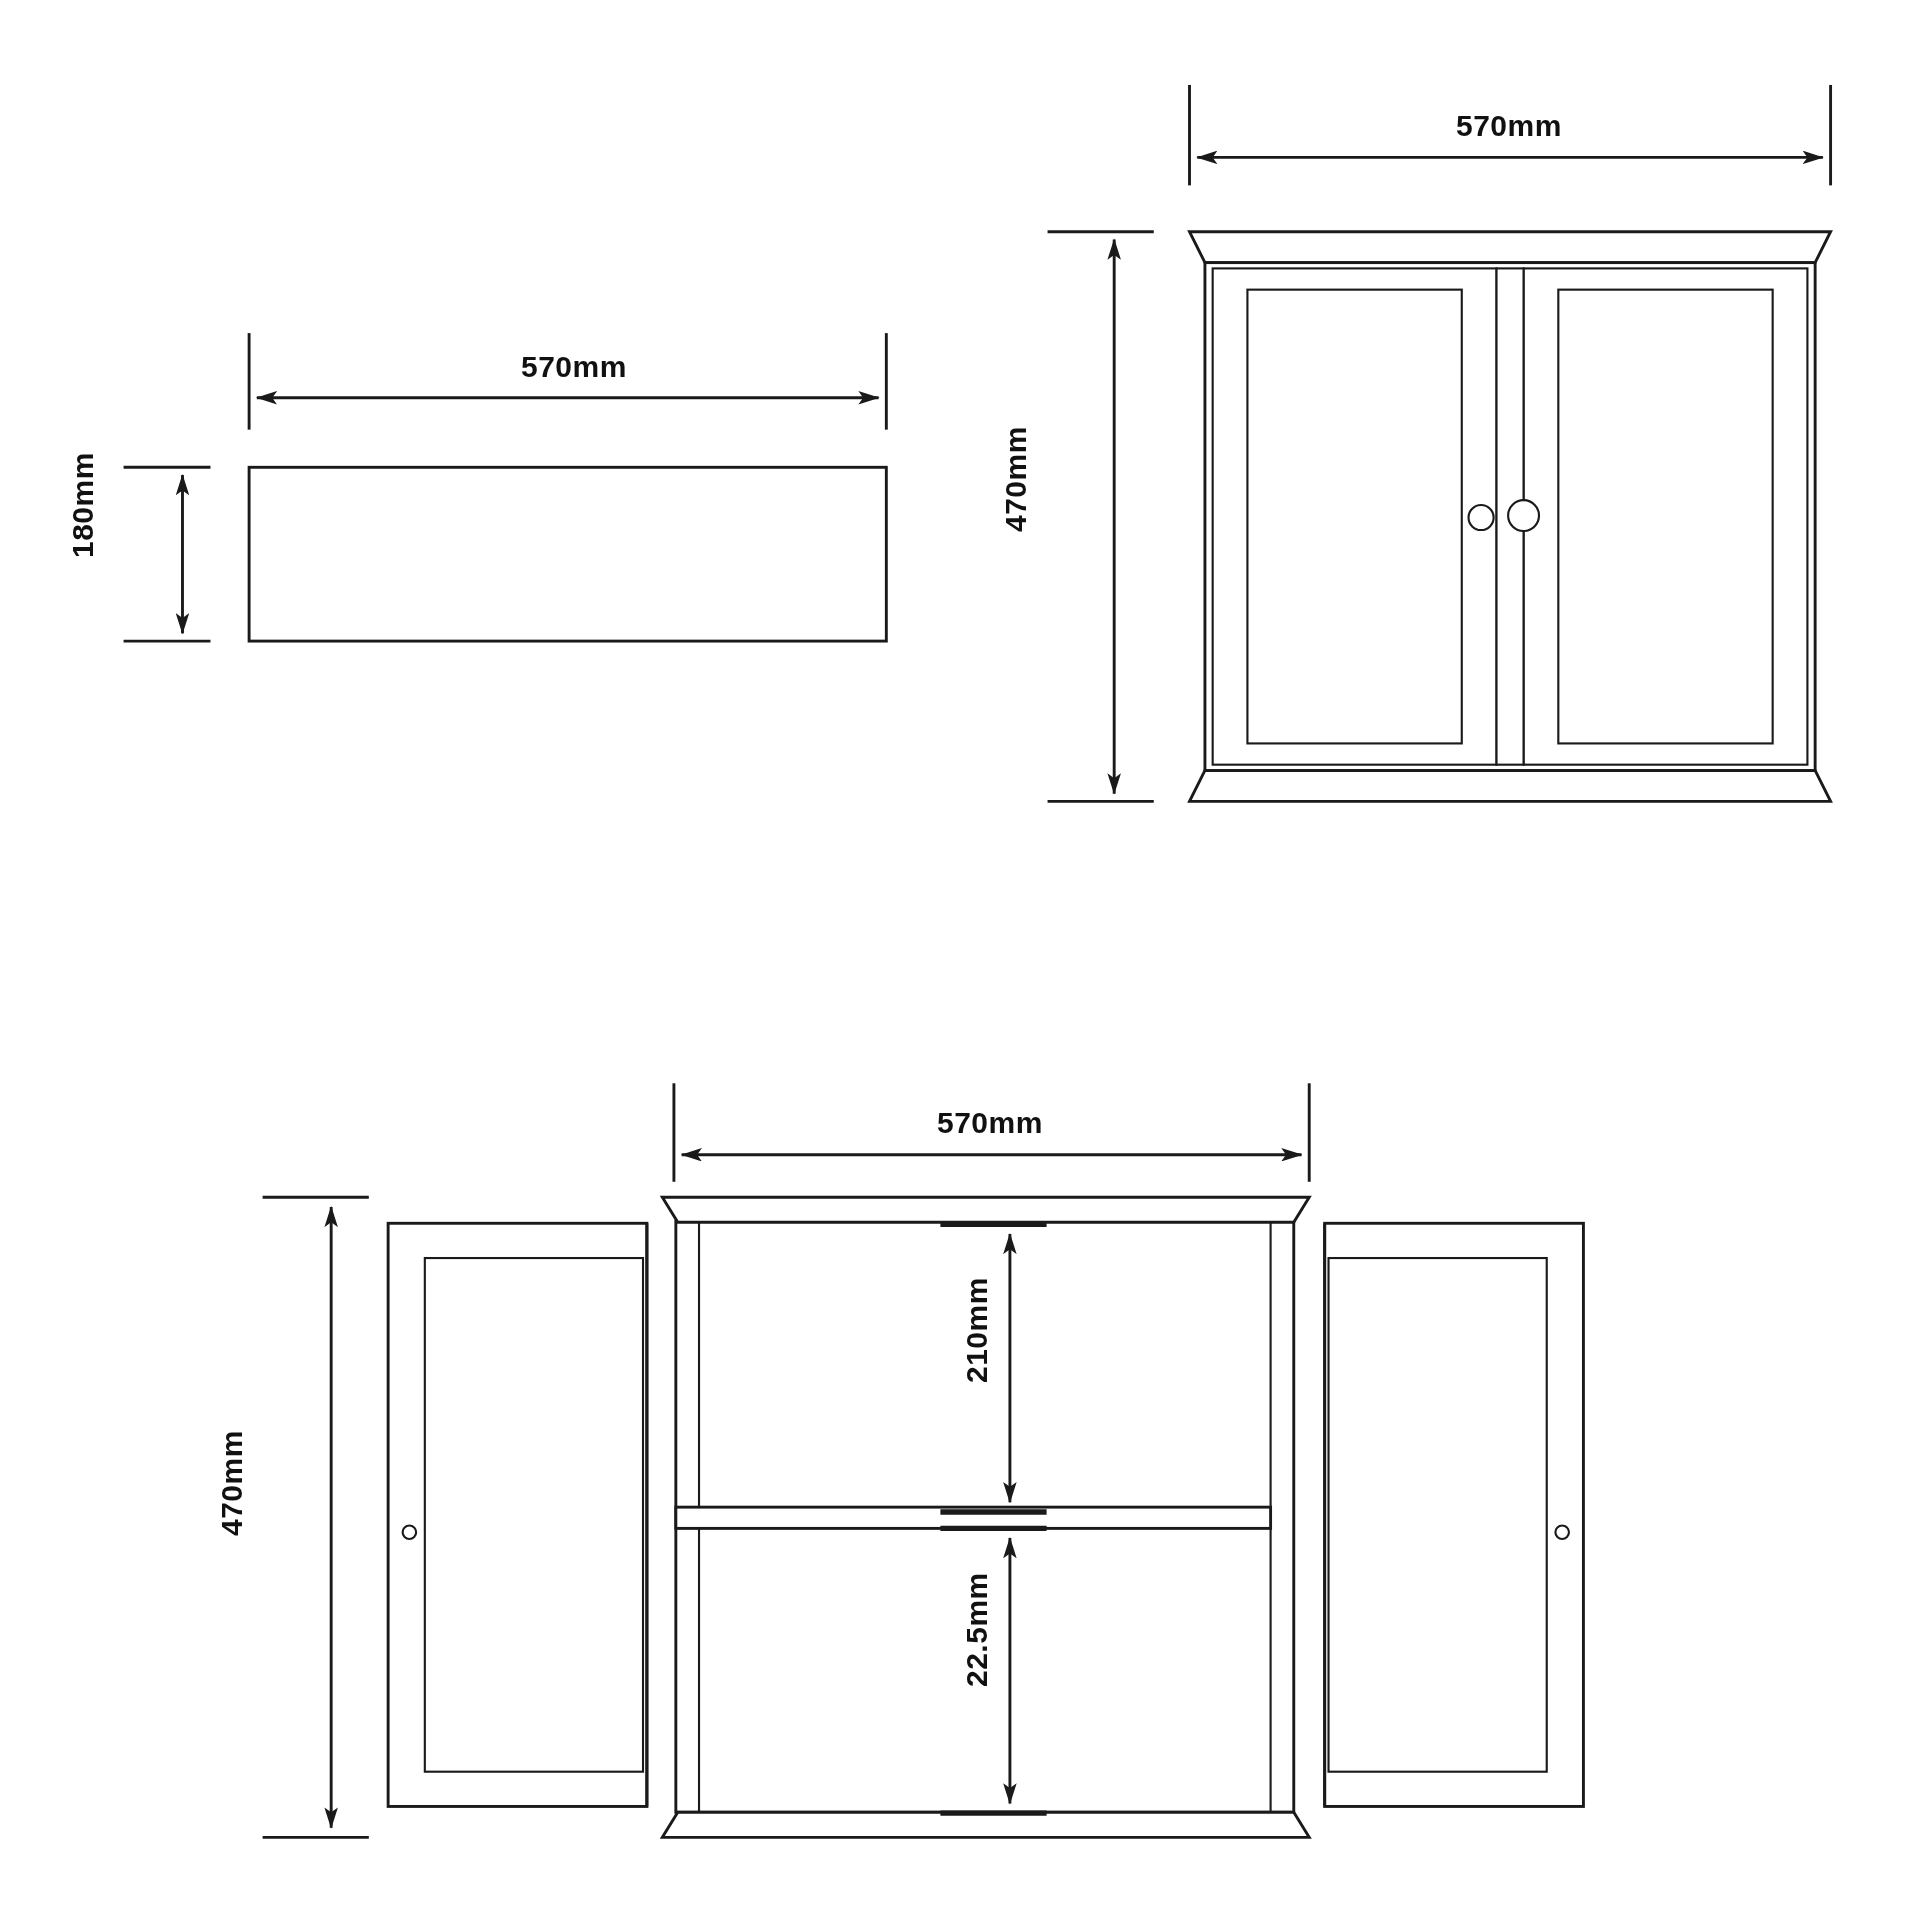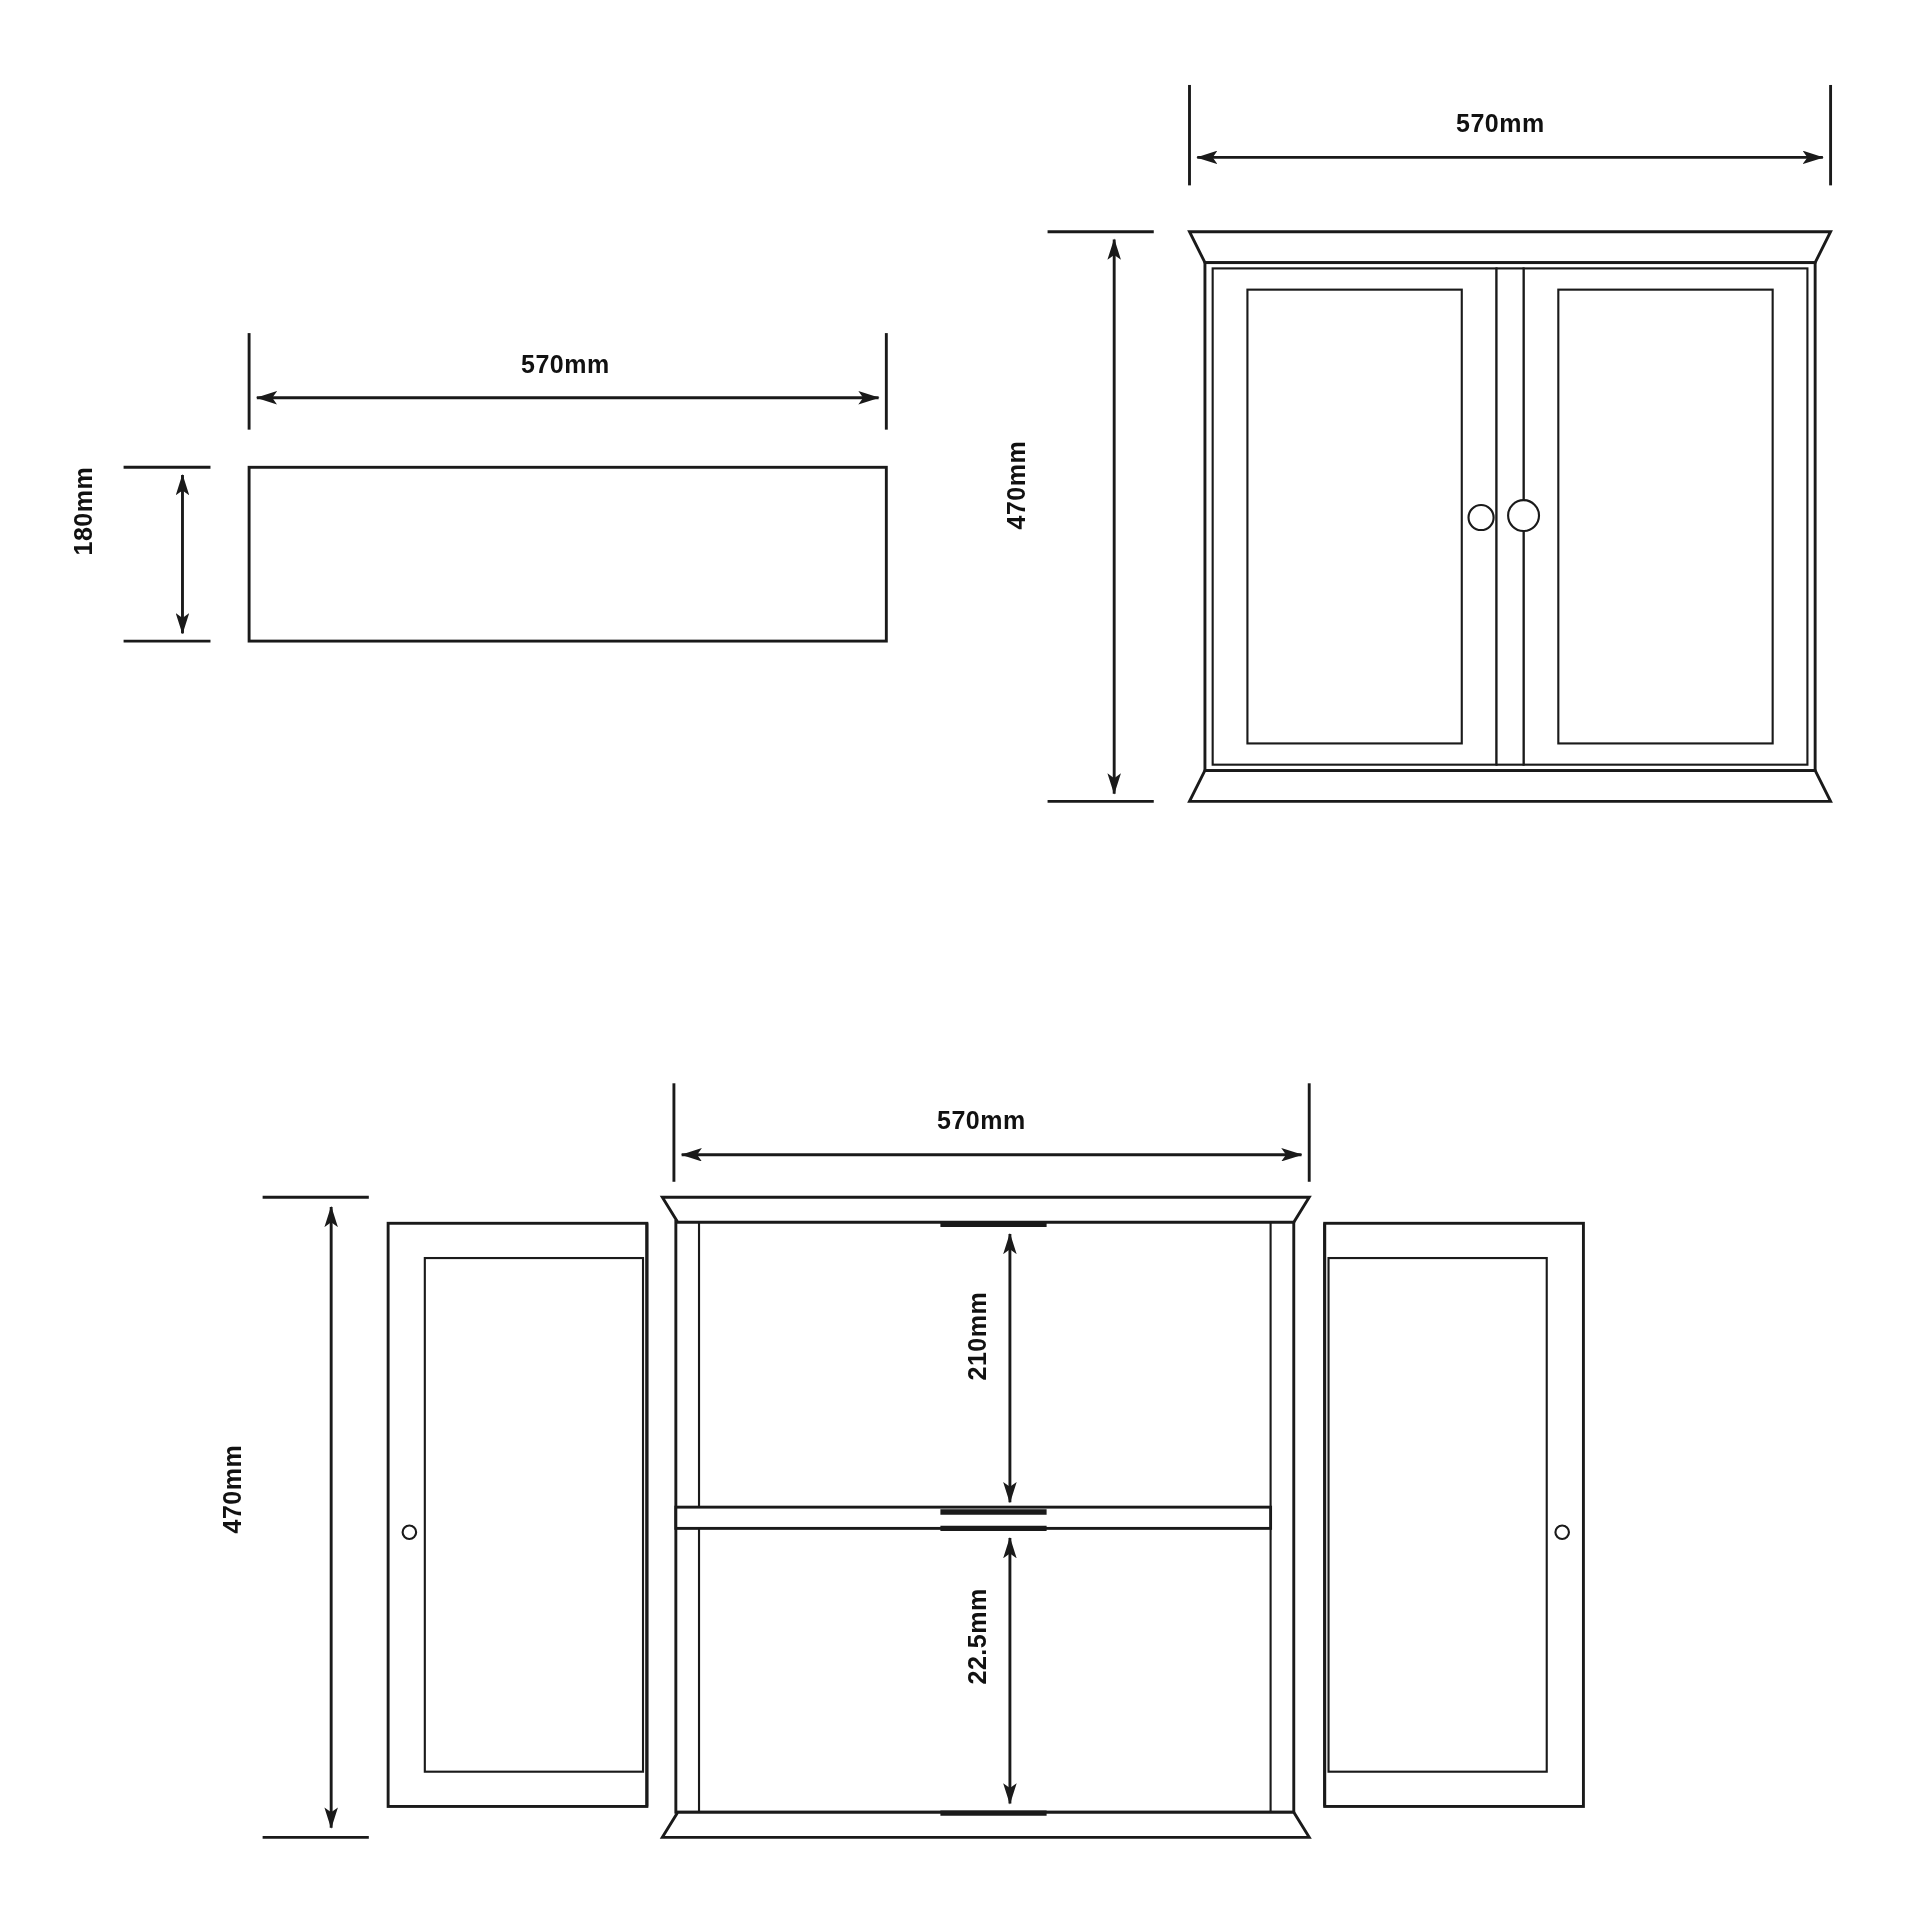--- a/index.html
+++ b/index.html
@@ -17,21 +17,21 @@
   }
   #sheet {
     position: absolute;
     left: 0; top: 0;
     width: 1931px;
     height: 1931px;
   }
   .dim-label {
     position: absolute;
     font-family: "Liberation Sans", sans-serif;
-    font-size: 25px;
+    font-size: 30px;
     font-weight: bold;
     letter-spacing: 0.5px;
     color: #111111;
     white-space: nowrap;
   }
   .dim-label.vert {
     transform-origin: 50% 50%;
     transform: rotate(-90deg);
   }
   svg { display: block; }

